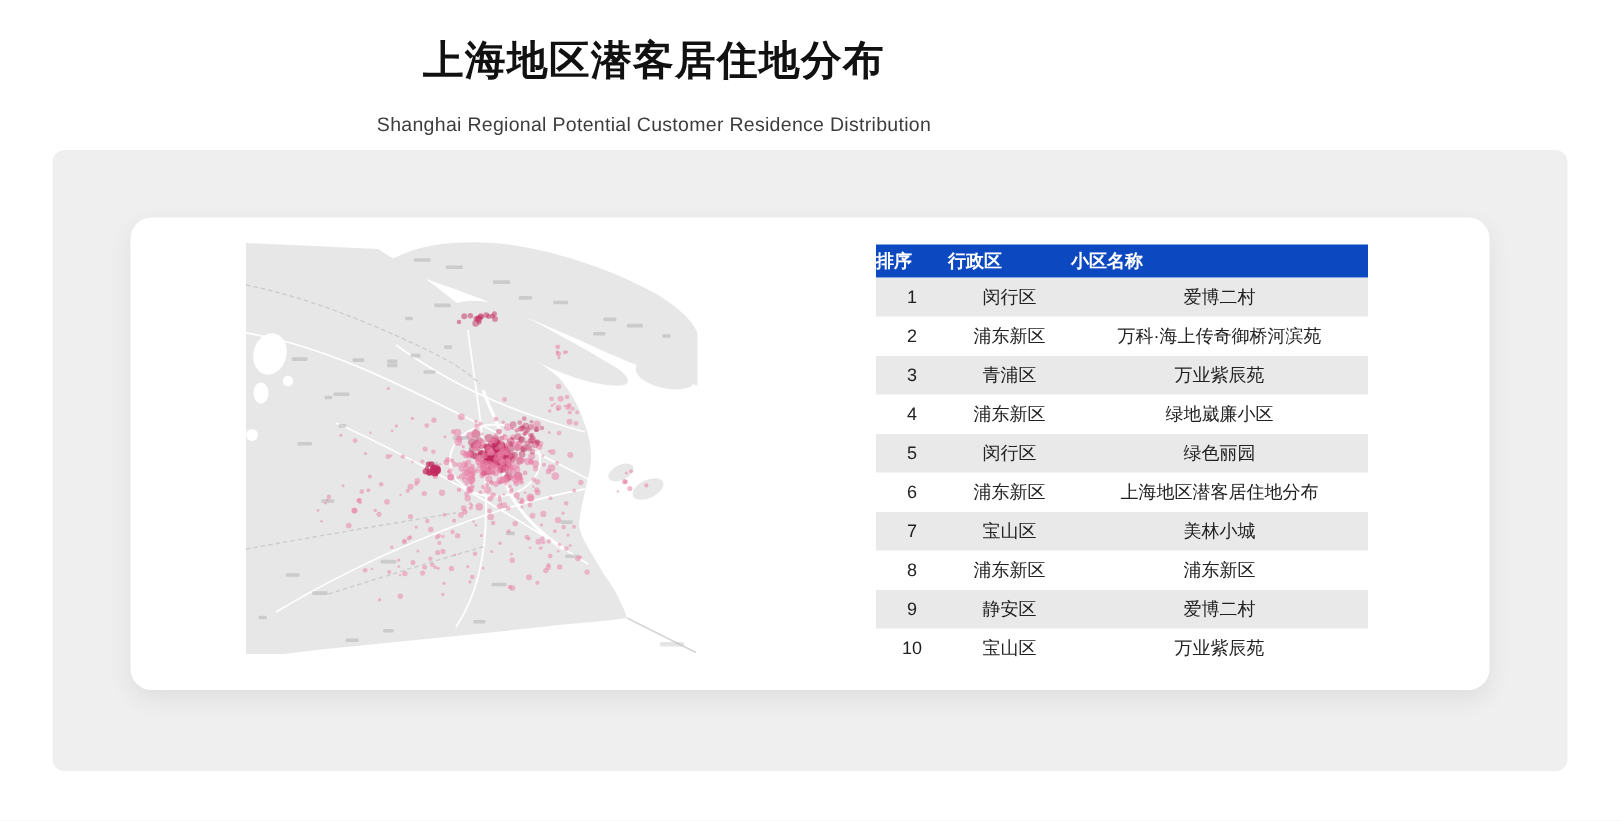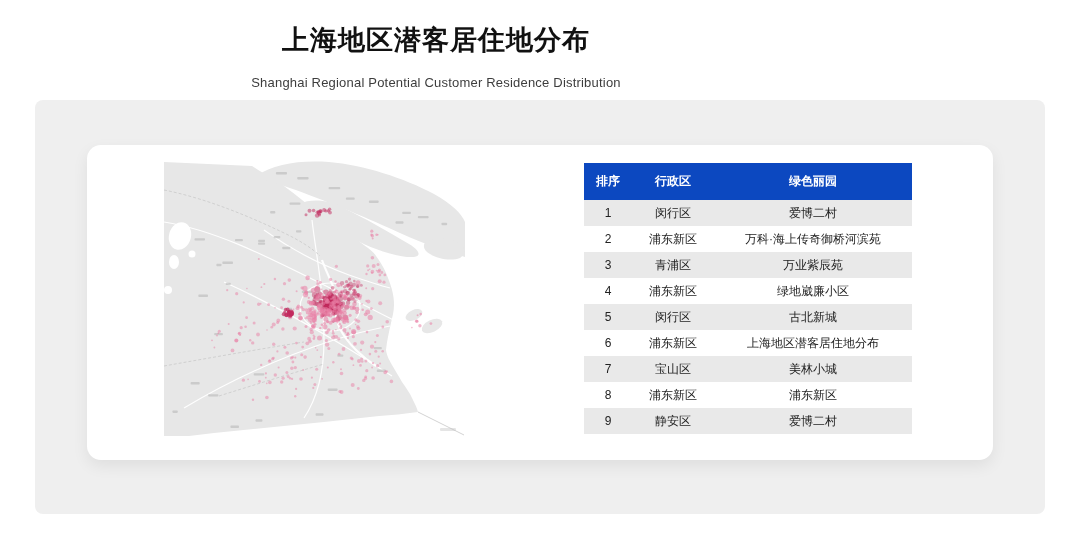--- a/index.html
+++ b/index.html
@@ -51,21 +51,21 @@
   .river{stroke:#ffffff;stroke-width:2.2;fill:none;opacity:.95;}
   .dash{stroke:#c6c6c6;stroke-width:.9;fill:none;stroke-dasharray:3 2;opacity:.8;}
   .bridge{stroke:#d4d4d4;stroke-width:1;fill:none;}
   .tbl-wrap{
     position:absolute;left:497px;top:18px;width:328px;
   }
   table{border-collapse:collapse;width:328px;table-layout:fixed;}
   col.c-rank{width:48px;} col.c-district{width:82px;} col.c-name{width:198px;}
   thead th{
     background:var(--accent);color:#ffffff;font-weight:700;font-size:12px;
-    height:37px;text-align:center;margin-top:24px;
+    height:22px;text-align:left;margin-top:24px;
   }
   tbody td{
     height:26px;font-size:12px;color:var(--cell-ink);text-align:center;
     white-space:nowrap;overflow:hidden;
   }
   tbody tr:nth-child(odd){background:var(--stripe);}
   tbody tr:nth-child(even){background:#ffffff;}
 </style>
 </head>
 <body>
@@ -774,21 +774,21 @@
       <table>
         <colgroup>
           <col class="c-rank">
             <col class="c-district">
             <col class="c-name">
         </colgroup>
         <thead>
           <tr id="thead-row">
               <th>排序</th>
               <th>行政区</th>
-              <th>绿色丽园</th>
+              <th>小区名称</th>
             </tr>
         </thead>
         <tbody id="tbody">
             <tr>
               <td>1</td>
               <td>闵行区</td>
               <td>爱博二村</td>
             </tr>
             <tr>
               <td>2</td>
@@ -801,21 +801,21 @@
               <td>万业紫辰苑</td>
             </tr>
             <tr>
               <td>4</td>
               <td>浦东新区</td>
               <td>绿地崴廉小区</td>
             </tr>
             <tr>
               <td>5</td>
               <td>闵行区</td>
-              <td>古北新城</td>
+              <td>绿色丽园</td>
             </tr>
             <tr>
               <td>6</td>
               <td>浦东新区</td>
               <td>上海地区潜客居住地分布</td>
             </tr>
             <tr>
               <td>7</td>
               <td>宝山区</td>
               <td>美林小城</td>
@@ -823,18 +823,23 @@
             <tr>
               <td>8</td>
               <td>浦东新区</td>
               <td>浦东新区</td>
             </tr>
             <tr>
               <td>9</td>
               <td>静安区</td>
               <td>爱博二村</td>
             </tr>
+            <tr>
+              <td>10</td>
+              <td>宝山区</td>
+              <td>万业紫辰苑</td>
+            </tr>
           </tbody>
       </table>
     </div>
 
   </div>
 </div>
 
 </body></html>

